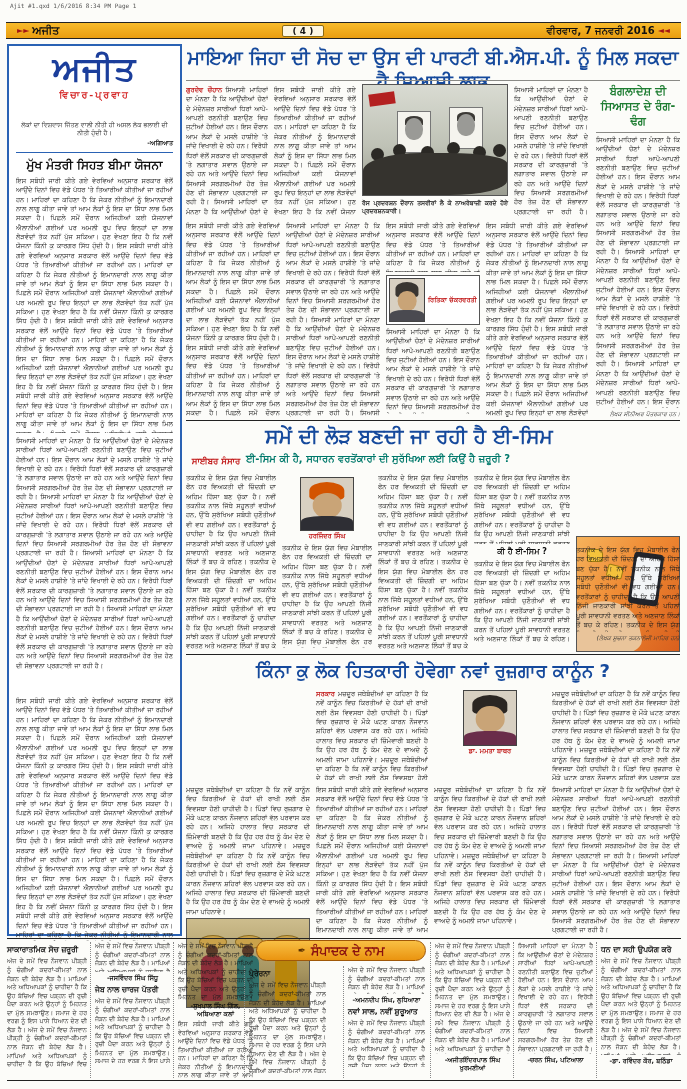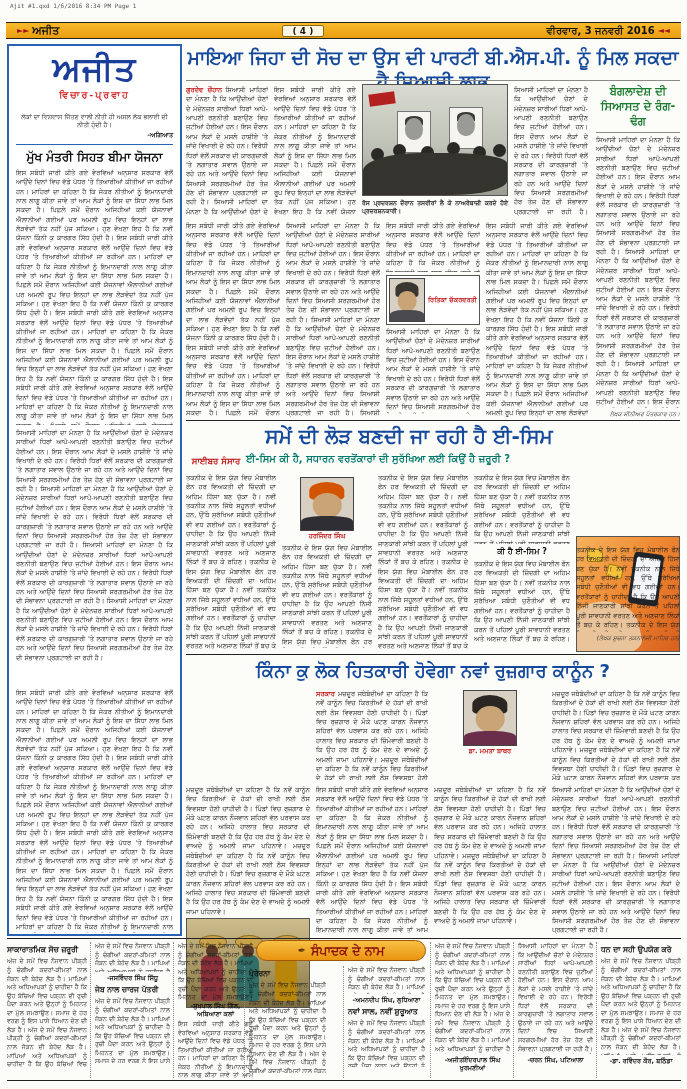--- a/index.html
+++ b/index.html
@@ -15,21 +15,21 @@
   .mast{background:linear-gradient(#f8bb2c,#e99d10);border-top:1px solid #222;border-bottom:1px solid #222;
         display:flex;align-items:center;justify-content:space-between;padding:0 8px;}
   .mast .pname{font-weight:bold;font-size:11px;color:#111;}
   .mast .pnum{background:#fdf6e2;border:1px solid #8a6a12;font-weight:bold;font-size:9px;padding:0 10px;border-radius:2px;}
   .mast .pdate{font-weight:bold;font-size:10px;color:#111;}
   .arrow{color:#a31515;font-size:8px;margin:0 3px;}
   
   .edbox{border:2px solid #2a62b4;background:#fff;padding:6px 7px;}
   .edlogo{color:#1b3e9b;font-weight:bold;font-size:33px;text-align:center;line-height:1.05;letter-spacing:1px;}
   .edtag{color:#d42222;font-weight:bold;font-size:9.5px;text-align:center;letter-spacing:2px;margin-top:2px;}
-  .edquote{font-size:6.4px;text-align:center;margin-top:12px;line-height:1.35;color:#222;}
+  .edquote{font-size:6.4px;text-align:center;margin-top:20px;line-height:1.35;color:#222;}
   .edqa{font-size:6.4px;text-align:right;font-weight:bold;margin-top:1px;}
   .eddiv{height:1px;background:#2a62b4;margin:5px 0;}
   .edtitle{font-size:12px;font-weight:bold;text-align:center;margin:2px 0 5px 0;color:#0d0d0d;}
   
   .h-main{color:#15499c;font-weight:bold;font-size:19px;text-align:center;line-height:1.25;}
   .h-green{color:#1e7d32;font-weight:bold;font-size:11.5px;text-align:center;line-height:1.3;}
   .h-blue-lg{color:#15499c;font-weight:bold;font-size:20px;text-align:center;line-height:1.2;}
   .h-blue-md{color:#15499c;font-weight:bold;font-size:18px;text-align:center;line-height:1.2;}
   .subhead-teal{color:#00796b;font-weight:bold;font-size:10px;text-align:center;line-height:1.4;}
   .kicker{color:#c01414;font-weight:bold;font-size:8.5px;line-height:1.25;text-align:center;margin-top:28px;}
@@ -77,21 +77,21 @@
 
   <div class="abs print-line" style="left:10px;top:2px;">Ajit #1.qxd  1/6/2016  8:34 PM  Page 1</div>
 
   <div class="abs mast" style="left:6px;top:22px;width:675px;height:17px;">
     <span style="display:flex;align-items:center;">
       <span class="arrow">►►</span>
       <span class="pname">ਅਜੀਤ</span>
     </span>
     <span class="pnum">( 4 )</span>
     <span style="display:flex;align-items:center;">
-      <span class="pdate">ਵੀਰਵਾਰ, 3 ਜਨਵਰੀ 2016</span>
+      <span class="pdate">ਵੀਰਵਾਰ, 7 ਜਨਵਰੀ 2016</span>
       <span class="arrow">◄◄</span>
     </span>
   </div>
 
   <div class="abs h-main" style="left:186px;top:46px;width:494px;height:30px;">ਮਾਇਆ ਜਿਹਾ ਦੀ ਸੋਚ ਦਾ ਉਸ ਦੀ ਪਾਰਟੀ ਬੀ.ਐਸ.ਪੀ. ਨੂੰ ਮਿਲ ਸਕਦਾ ਹੈ ਸਿਆਸੀ ਲਾਭ</div>
   <div class="abs rule-h" style="left:186px;top:80px;width:494px;"></div>
 
   <div class="abs edbox" style="left:7px;top:44px;width:175px;height:892px;">
     <div class="edlogo">ਅਜੀਤ</div>
     <div class="edtag">ਵਿਚਾਰ-ਪ੍ਰਵਾਹ</div>

